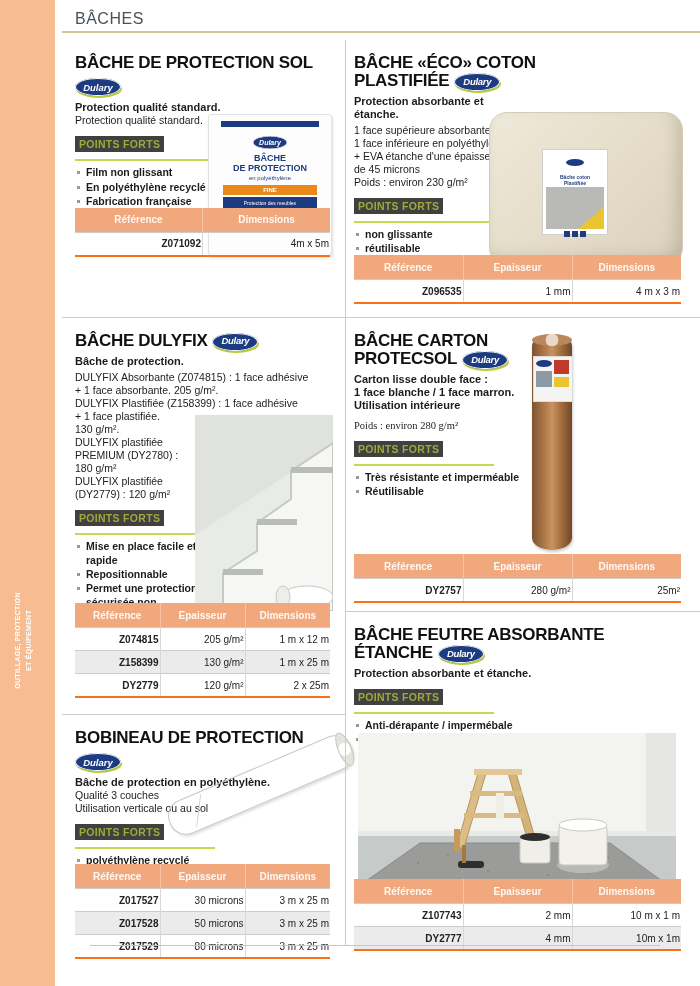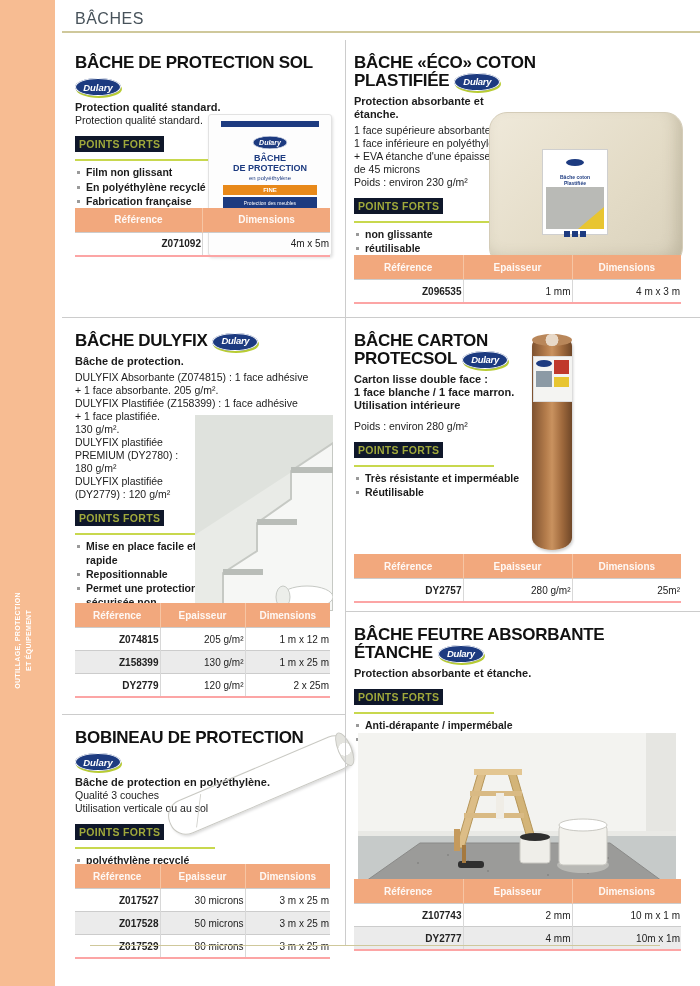--- a/index.html
+++ b/index.html
@@ -41,30 +41,30 @@
     box-shadow:inset 0 0 0 1px #ffffff, 1px 2px 0 0 #b8cc33;
     vertical-align:middle;
   }
   .dulary.inline{margin-left:5px;}
   .dulary.block{margin:2px 0 4px 0;}
   .bold-line{margin:1px 0;font-size:11px;font-weight:bold;white-space:nowrap;}
   .line{margin:1px 0;font-size:10.5px;white-space:nowrap;}
   .desc{margin:4px 0 0 0;}
   .pf-badge{
     display:inline-block;margin-top:9px;padding:2px 4px;
-    background:#0f172a;color:#9fa83b;font-size:10.5px;font-weight:bold;letter-spacing:.3px;
+    background:#404040;color:#9fa83b;font-size:10.5px;font-weight:bold;letter-spacing:.3px;
   }
   .pf-rule{width:140px;height:2px;background:#c8d84e;margin:7px 0 4px 0;}
   .pf-list{list-style:none;margin:2px 0 0 0;padding:0;}
   .pf-list li{position:relative;padding-left:11px;font-size:10.5px;font-weight:bold;line-height:1.35;}
   .pf-list li::before{content:"";position:absolute;left:2px;top:6px;width:3px;height:3px;background:#9a9a9a;}
   
   .spec-table{
     position:absolute;border-collapse:collapse;font-size:10px;
-    border-bottom:2px solid #fca5a5;table-layout:fixed;
+    border-bottom:2px solid #f97316;table-layout:fixed;
   }
   .col-left .spec-table{left:13px;right:2px;width:255px;}
   .col-right .spec-table{left:8px;width:327px;}
   .spec-table th{
     background:#f2a87d;color:rgba(255,255,255,.92);font-weight:bold;height:22px;
     border-right:1px solid #f6c5a4;font-size:10px;text-align:center;
   }
   .spec-table th:last-child{border-right:none;}
   .spec-table td{height:20px;text-align:right;border-right:1px solid #d8d8d8;color:#222;}
   .spec-table td:last-child{border-right:none;}
@@ -347,21 +347,21 @@
         </tr>
       </tbody>
     </table>
   </section>
 
   <section class="s4 sec-border">
     <h2 class="ptitle" style="width:190px;"><span>BÂCHE CARTON PROTECSOL</span><span class="dulary inline">Dulary</span></h2>
     <p class="bold-line">Carton lisse double face :</p>
     <p class="bold-line">1 face blanche / 1 face marron.</p>
     <p class="bold-line">Utilisation intérieure</p>
-    <p class="line" style="margin-top:9px;">Poids : environ 280 g/m²</p>
+    <p class="line" style="margin-top:9px;font-family:Liberation Serif, serif;">Poids : environ 280 g/m²</p>
     <div class="pf-badge">POINTS FORTS</div>
     <div class="pf-rule"></div>
     <ul class="pf-list">
       <li>Très résistante et imperméable</li>
       <li>Réutilisable</li>
     </ul>
     <div class="pimg roll4">
       <div class="roll4-top"></div>
       <div class="roll4-label">
         <div class="a"></div>

